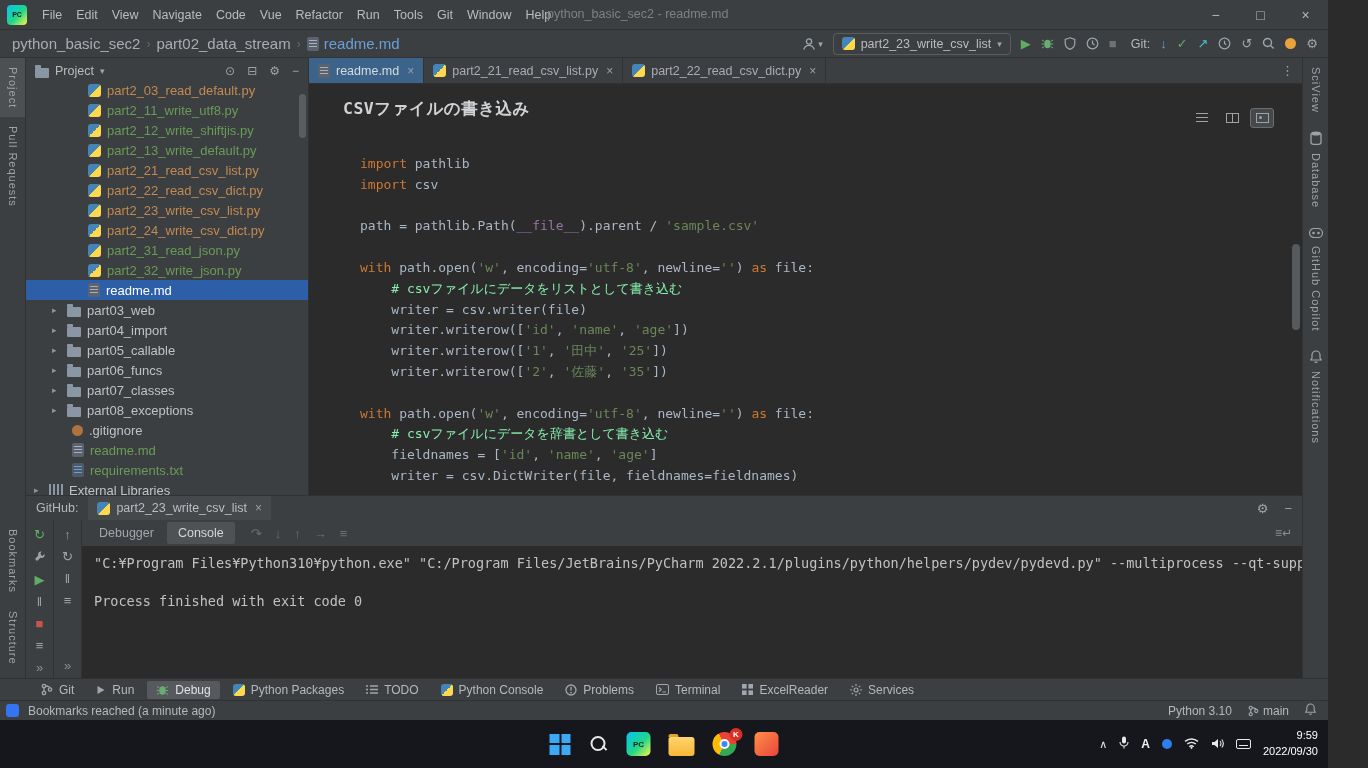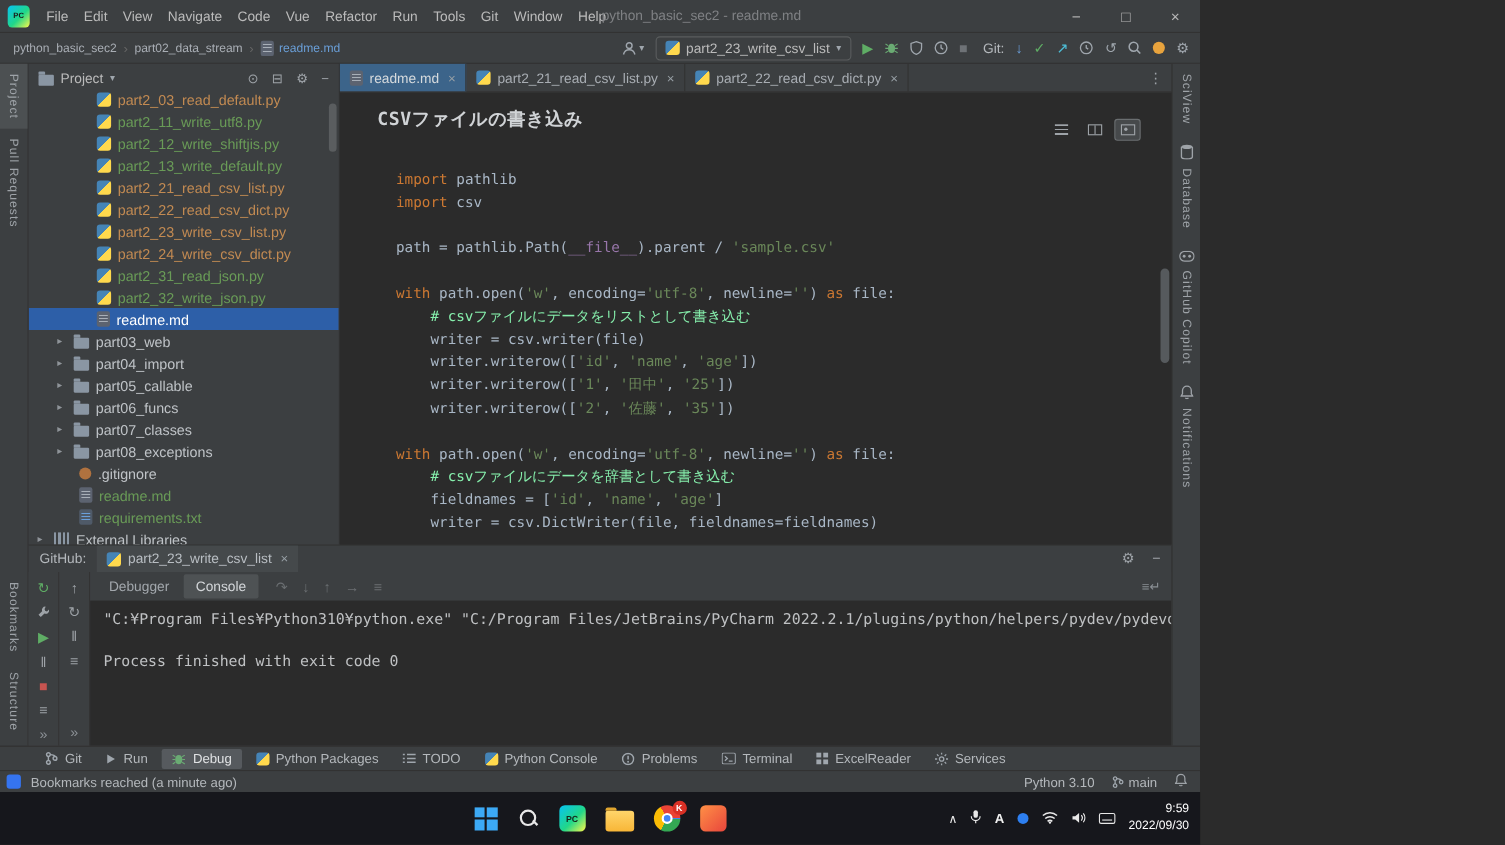--- a/index.html
+++ b/index.html
@@ -1,32 +1,32 @@
 <!DOCTYPE html>
 <html><head>
 <meta charset="utf-8">
 <style>
 *{margin:0;padding:0;box-sizing:border-box;}
 html,body{width:1368px;height:768px;overflow:hidden;background:#2b2b2b;}
 body{font-family:"Liberation Sans","DejaVu Sans",sans-serif;font-size:13px;color:#bbb;}
-.screen{position:relative;width:1091px;height:768px;display:flex;flex-direction:column;background:#2b2b2b;}
+.screen{position:relative;width:1328px;height:768px;display:flex;flex-direction:column;background:#2b2b2b;}
 
 
 .titlebar{flex:0 0 30px;height:30px;background:#3c3f41;display:flex;align-items:center;border-bottom:1px solid #323232;position:relative;}
 .app-logo{width:20px;height:20px;margin:0 8px 0 7px;border-radius:4px;background:linear-gradient(135deg,#07c3f2,#21d789 55%,#fcf84a);display:flex;align-items:center;justify-content:center;font-size:7px;font-weight:bold;color:#1b1b1b;}
 .menus{display:flex;}
 .menu-item{padding:4px 7px;color:#bbbbbb;font-size:12.5px;}
 .win-title{position:absolute;left:547px;top:7px;color:#7f8184;font-size:12.5px;}
 .win-controls{margin-left:auto;display:flex;height:30px;}
 .win-btn{width:45px;display:flex;align-items:center;justify-content:center;color:#b6b6b6;font-size:14px;}
 
 
 .navbar{flex:0 0 28px;height:28px;background:#3c3f41;display:flex;align-items:center;padding:0 10px;border-bottom:1px solid #323232;}
 .breadcrumbs{display:flex;align-items:center;}
-.bc-item{color:#a8adb4;font-size:11px;padding:0 2px;}
+.bc-item{color:#a8adb4;font-size:15px;padding:0 2px;}
 .bc-item.last{color:#6a9fd8;display:inline-flex;align-items:center;gap:5px;}
 .bc-sep{color:#666;margin:0 4px;font-size:12px;}
 .nav-right{margin-left:auto;display:flex;align-items:center;gap:10px;}
 .nav-item{display:inline-flex;align-items:center;gap:2px;}
 .run-config{display:inline-flex;align-items:center;gap:6px;border:1px solid #5a5d5e;border-radius:4px;height:22px;padding:0 8px;color:#bbb;font-size:12.5px;}
 .chev{font-size:9px;color:#9fa6ad;}
 .nav-gly{font-size:13px;color:#9fa6ad;line-height:1;}
 .nav-gly.green{color:#5fad65;}
 .nav-gly.blue{color:#6a9fda;}
 .nav-gly.teal{color:#4dbdd6;}

